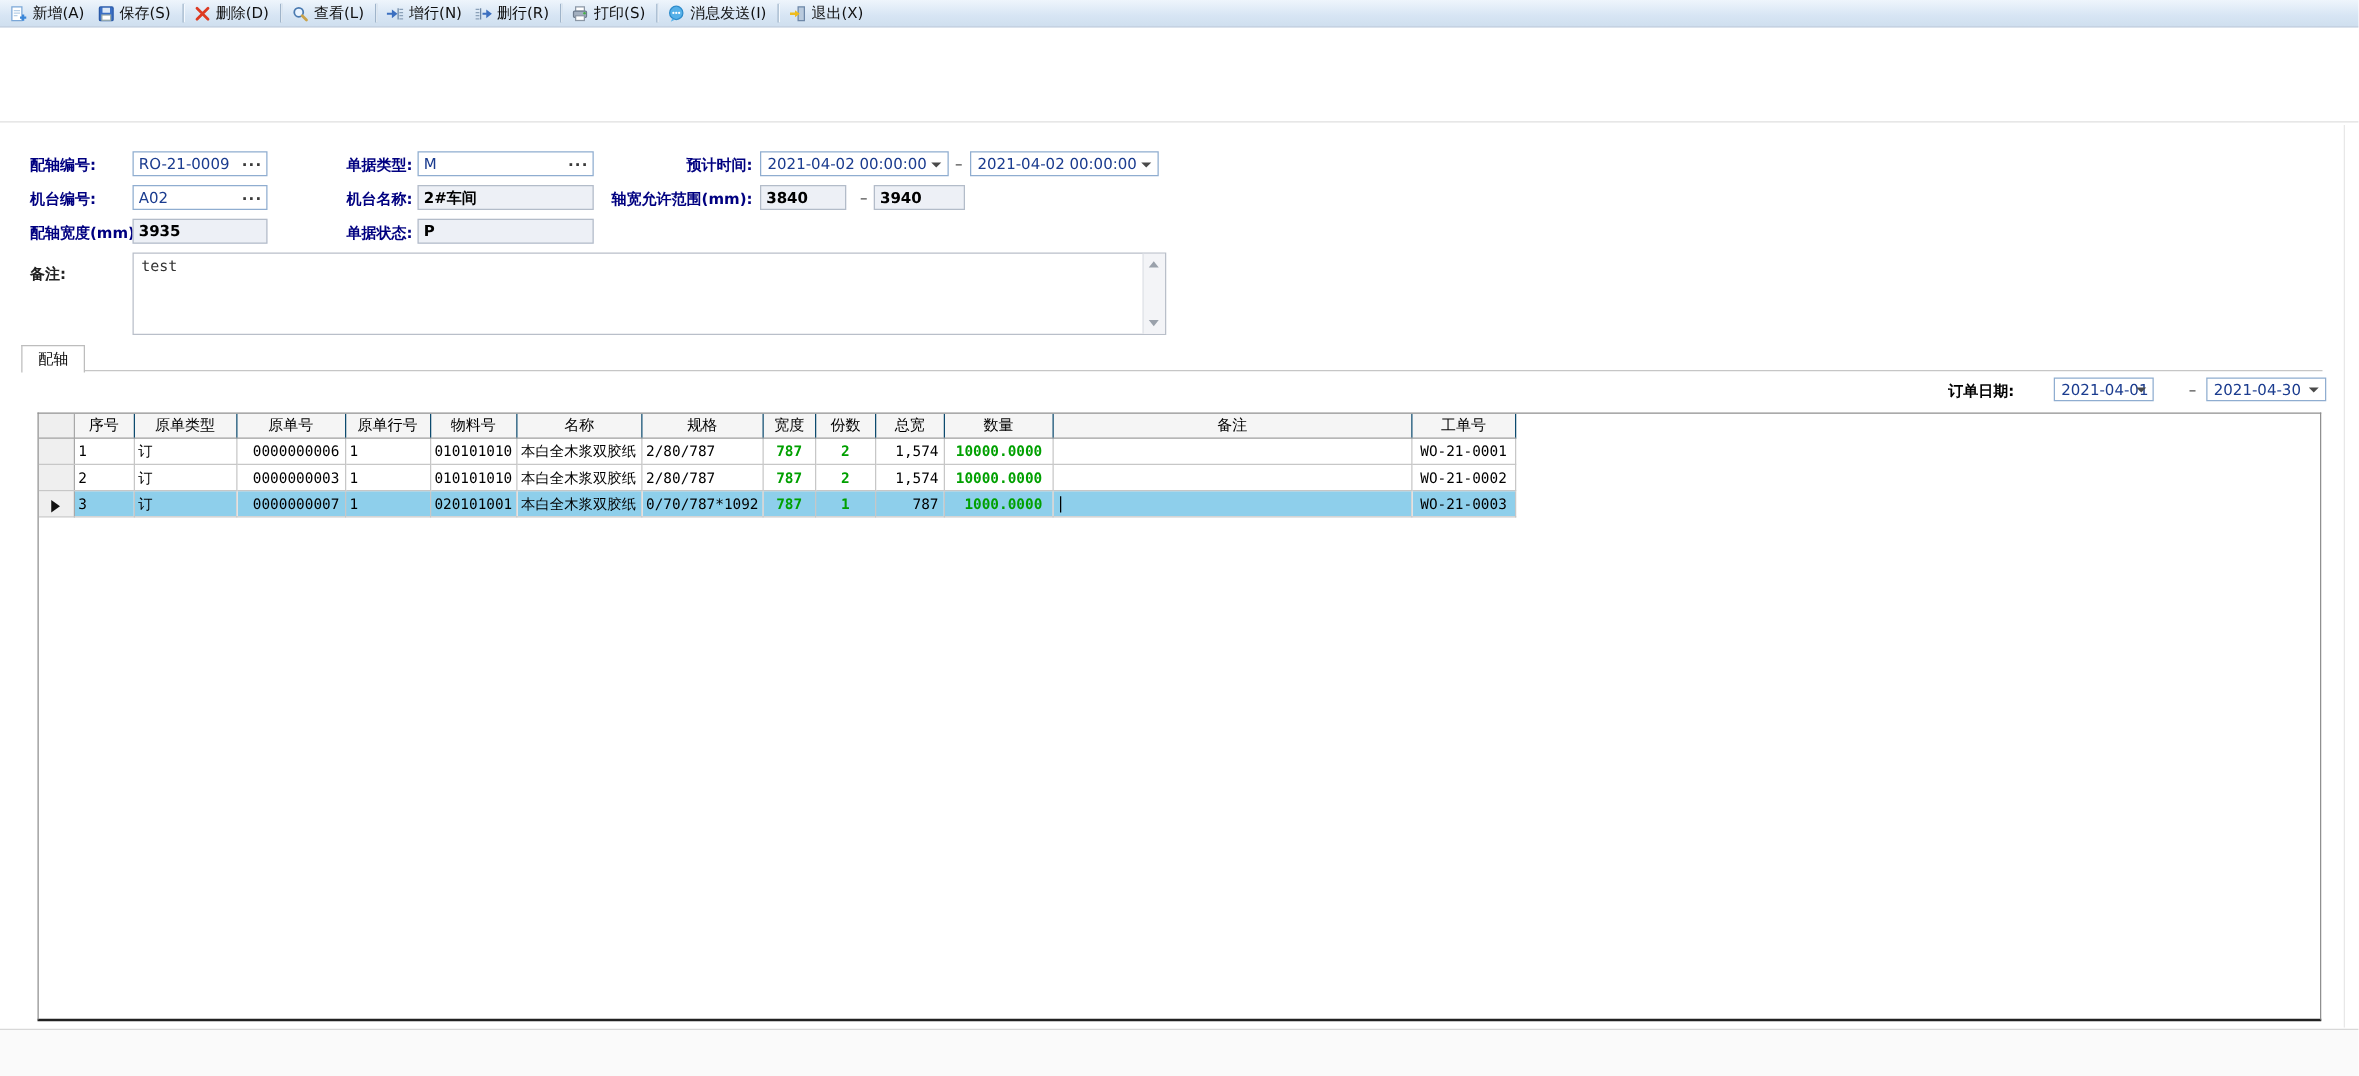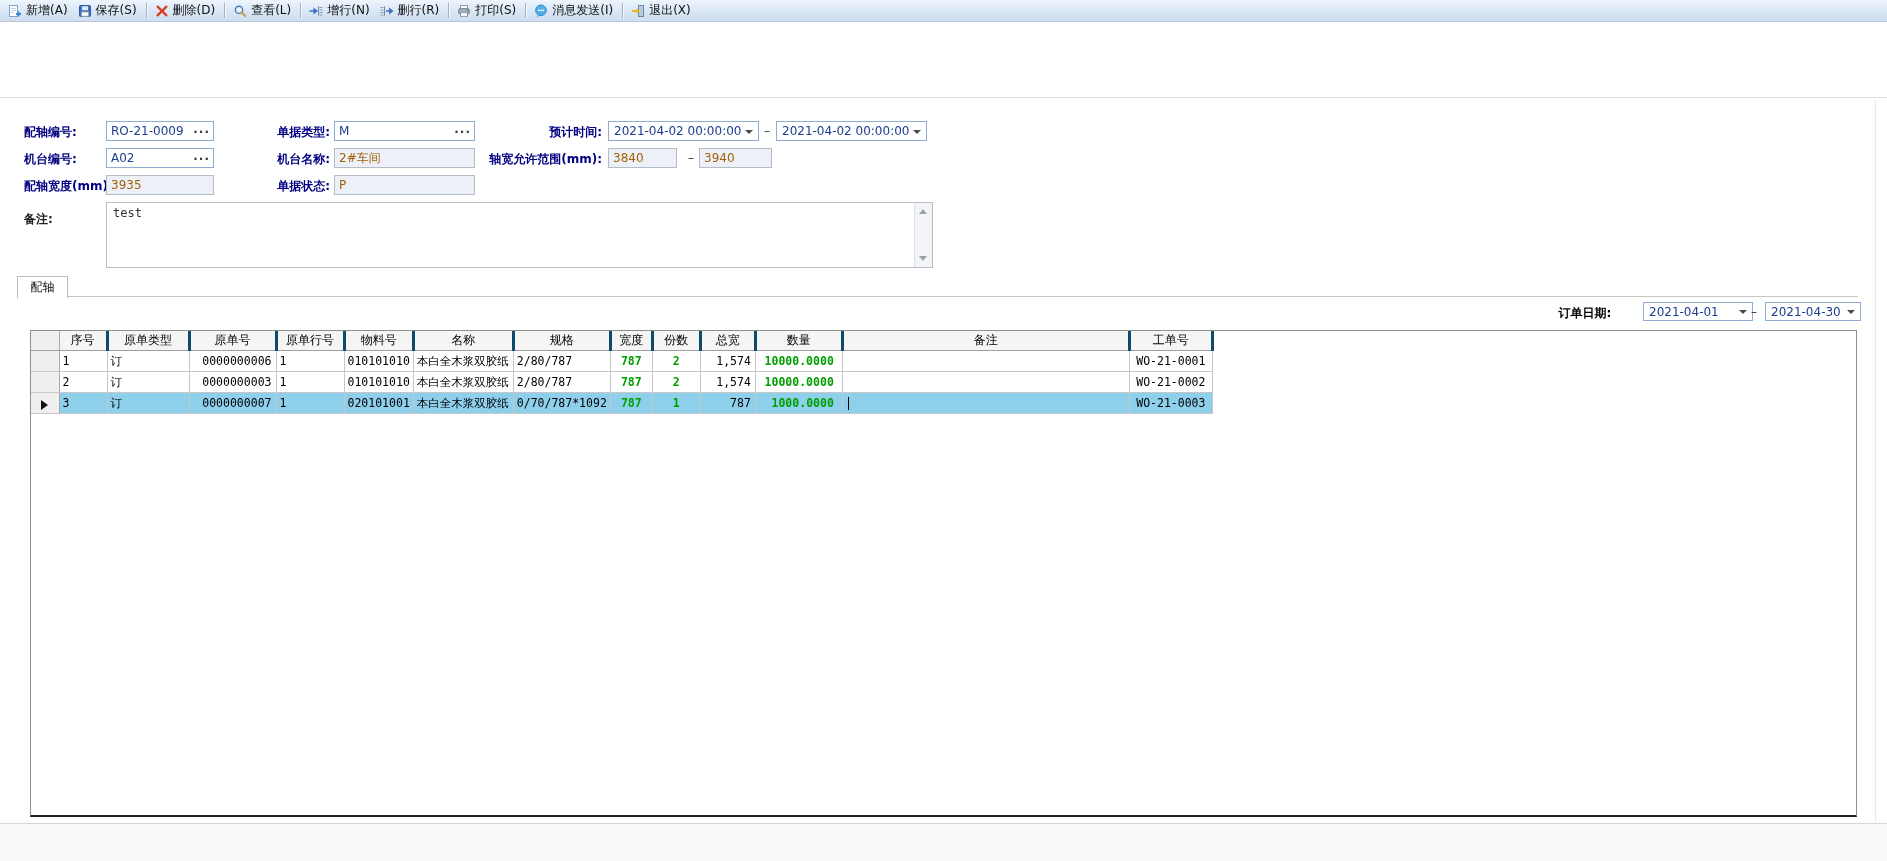--- a/index.html
+++ b/index.html
@@ -24,21 +24,21 @@
   .rightline{position:absolute;left:1875px;top:100px;width:1px;height:722px;background:#e8e8e8;}
   .bottomline{position:absolute;left:0;top:823px;width:1887px;height:1px;background:#d8d8d8;}
   .belowband{position:absolute;left:0;top:824px;width:1887px;height:37px;background:#fafafa;}
 
   
   .f-lbl{position:absolute;color:#000080;font-weight:bold;white-space:nowrap;}
   .f-lbl-r{text-align:right;}
   .f-lbl-dark{color:#222;}
   .f-inp{position:absolute;height:20px;box-sizing:border-box;border:1px solid #8fadd0;background:#fff;
          line-height:18px;padding:0 4px;color:#1b3c8f;white-space:nowrap;overflow:hidden;}
-  .f-inp.ro{background:#edf0f6;border-color:#b3bcc9;color:#a16207;}
+  .f-inp.ro{background:#edf0f6;border-color:#b3bcc9;color:#000000;font-weight:bold;}
   .lookup .dots{position:absolute;right:3px;top:-2px;font-weight:bold;color:#3a3a3a;letter-spacing:1px;}
   .combo{position:absolute;height:20px;box-sizing:border-box;border:1px solid #8fadd0;background:#fff;
          line-height:18px;padding:0 16px 0 5px;color:#1b3c8f;white-space:nowrap;}
   .combo-arrow{position:absolute;right:5px;top:8px;width:0;height:0;
                border-left:4px solid transparent;border-right:4px solid transparent;border-top:4px solid #4a4a4a;}
   .dash{position:absolute;color:#333;}
 
   
   .ta{position:absolute;left:106px;top:202px;width:827px;height:66px;border:1px solid #b9bfc9;background:#fff;box-sizing:border-box;}
   .ta .txt{position:absolute;left:6px;top:3px;color:#333;font-family:"DejaVu Sans Mono","Liberation Mono",monospace;font-size:12px;}
@@ -52,21 +52,21 @@
        z-index:2;display:flex;align-items:center;justify-content:center;font-size:12px;color:#111;}
   .tabline{position:absolute;left:17px;top:296px;width:1841px;height:1px;background:#c6c6c6;z-index:1;}
 
   
   .od-lbl{position:absolute;left:1535px;top:305px;width:100px;text-align:center;color:#000000;font-weight:bold;}
 
   
   .grid{position:absolute;left:30px;top:330px;width:1827px;height:487px;background:#fff;
         border:1px solid #8f8f8f;border-bottom:2px solid #222;box-sizing:border-box;overflow:hidden;}
   table.dg{border-collapse:collapse;table-layout:fixed;}
-  .dg th{height:19px;background:#f5f5f5;border-right:3px solid #0c4a6e;border-bottom:1px solid #9f9f9f;
+  .dg th{height:19px;background:#f5f5f5;border-right:1px solid #0c4a6e;border-bottom:1px solid #9f9f9f;
          font-weight:normal;font-size:12px;text-align:center;padding:0 2px;white-space:nowrap;overflow:hidden;color:#000;}
   .dg td{height:20px;border-right:1px solid #c7c7c7;border-bottom:1px solid #c7c7c7;
          font-family:"DejaVu Sans Mono","Liberation Mono",monospace;font-size:11.5px;
          padding:0 3px;white-space:nowrap;overflow:hidden;color:#000;background:#fff;}
   .dg th.rowhdr,.dg td.rowhdr{background:#efefef;border-right:1px solid #a8a8a8;padding:0;}
   .dg tr.sel td{background:#8ecfeb;}
   .dg tr.sel td.rowhdr{background:#efefef;}
   col.rowhdr{width:28px}col.c0{width:48px}col.c1{width:82px}col.c2{width:87px}col.c3{width:68px}
   col.c4{width:64px}col.c5{width:100px}col.c6{width:83px}col.c7{width:42px}col.c8{width:48px}
   col.c9{width:55px}col.c10{width:87px}col.c11{width:287px}col.c12{width:83px}
@@ -242,21 +242,21 @@
       <span class="sarrow dn"></span>
     </div>
   </div>
 
   <div class="tab">
     <span>配轴</span>
   </div>
   <div class="tabline"></div>
 
   <span class="od-lbl">订单日期:</span>
-  <div class="combo" style="left:1643px;top:302px;width:110px;height:19px">
+  <div class="combo" style="left:1643px;top:302px;width:80px;height:19px">
     <span>2021-04-01</span>
     <span class="combo-arrow" style="top:7px"></span>
   </div>
   <span class="dash" style="left:1751px;top:305px">–</span>
   <div class="combo" style="left:1765px;top:302px;width:96px;height:19px">
     <span>2021-04-30</span>
     <span class="combo-arrow" style="top:7px"></span>
   </div>
 
   <div class="grid">

